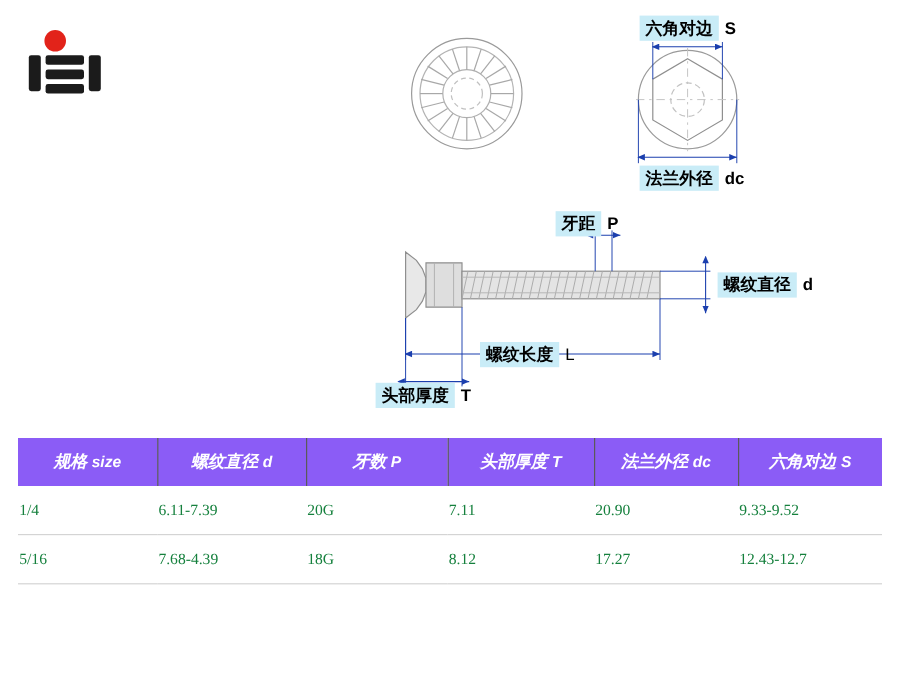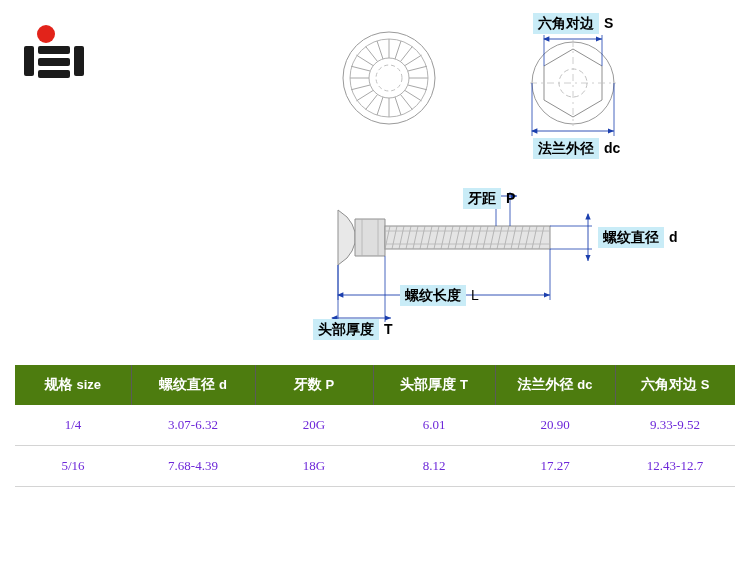--- a/index.html
+++ b/index.html
@@ -48,40 +48,40 @@
   
   .spec-table {
     position: absolute;
     left: 15px;
     top: 365px;
     width: 720px;
     border-collapse: collapse;
     table-layout: fixed;
   }
   .spec-table th {
-    background: #4d7c0f;
+    background: #8b5cf6;
     color: #ffffff;
     font-size: 14px;
     font-weight: bold;
     height: 40px;
     border-right: 1px solid #5a5a5a;
     text-align: center;
     vertical-align: middle;
     padding: 0;
+    font-style: italic;
   }
   .spec-table th:last-child { border-right: none; }
   .spec-table th .unit {
     font-weight: bold;
     font-size: 13px;
   }
   .spec-table td {
     height: 38px;
     font-size: 13px;
-    color: #6d28d9;
-    text-align: center;
+    color: #15803d;
     vertical-align: middle;
     border-bottom: 1px solid #d4d4d4;
     font-family: "Liberation Serif", serif;
   }
   .spec-table tr.row-1 td { border-top: none; }
   .spec-table tbody tr:last-child td { border-bottom: 1px solid #d4d4d4; }
   .col0 { width: 116px; }
   .col1 { width: 124px; }
   .col2 { width: 118px; }
   .col3 { width: 122px; }
@@ -219,21 +219,21 @@
 <div class="callout" style="left:533px; top:13px;">
   <span class="tag">六角对边</span>
   <span class="sym">S</span>
 </div>
 
 <div class="callout" style="left:533px; top:138px;">
   <span class="tag">法兰外径</span>
   <span class="sym">dc</span>
 </div>
 
-<div class="callout" style="left:463px; top:188px;">
+<div class="callout" style="left:463px; top:176px;">
   <span class="tag">牙距</span>
   <span class="sym">P</span>
 </div>
 
 <div class="callout" style="left:598px; top:227px;">
   <span class="tag">螺纹直径</span>
   <span class="sym">d</span>
 </div>
 
 <div class="callout" style="left:400px; top:285px;align-items:center;">
@@ -279,23 +279,23 @@
       </th>
       <th>
         <span>六角对边</span>
         <span class="unit">S</span>
       </th>
     </tr>
   </thead>
   <tbody>
     <tr class="row-1">
       <td>1/4</td>
-      <td>3.07-6.32</td>
+      <td>6.11-7.39</td>
       <td>20G</td>
-      <td>6.01</td>
+      <td>7.11</td>
       <td>20.90</td>
       <td>9.33-9.52</td>
     </tr>
     <tr>
       <td>5/16</td>
       <td>7.68-4.39</td>
       <td>18G</td>
       <td>8.12</td>
       <td>17.27</td>
       <td>12.43-12.7</td>

